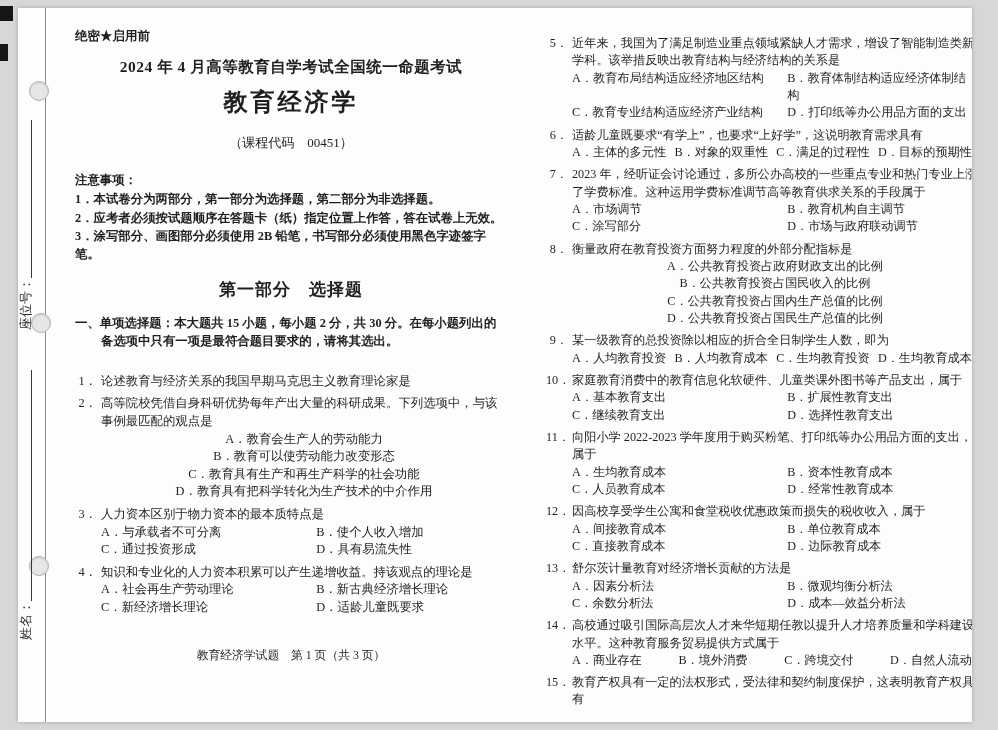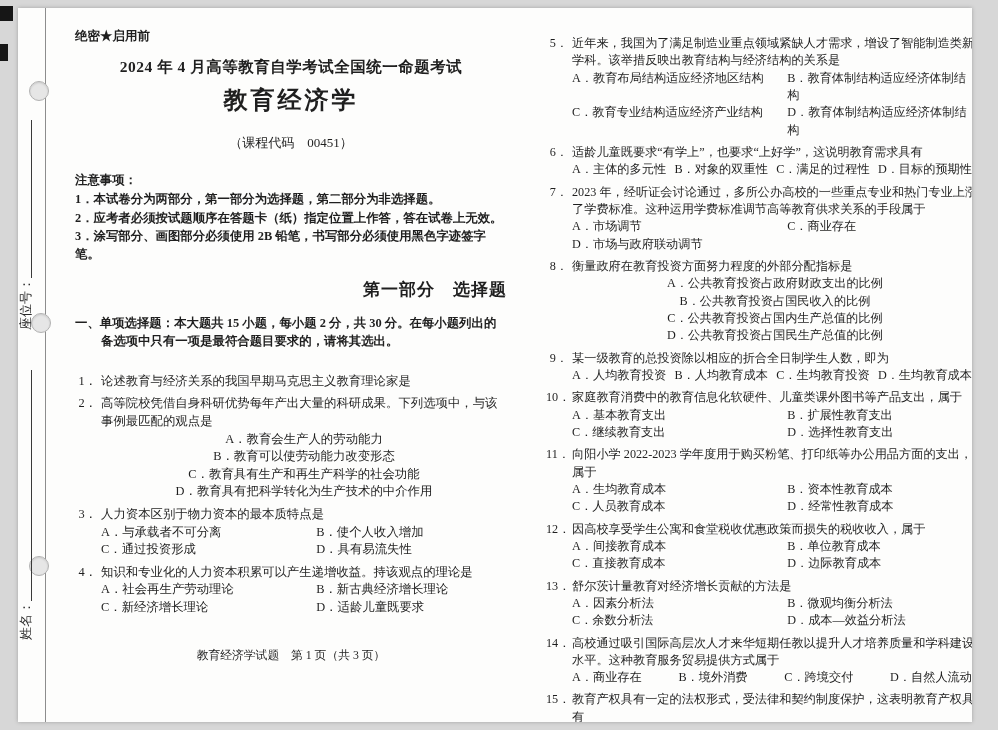--- a/index.html
+++ b/index.html
@@ -25,26 +25,26 @@
     position:absolute;height:18px;display:flex;align-items:center;
     transform:rotate(-90deg);transform-origin:center;
     font-size:13px;white-space:nowrap;color:#2a2a2a;
   }
   .v-field .blank{flex:1;border-bottom:1px solid #3a3a3a;height:1px;align-self:flex-end;margin-bottom:3px;}
   .col{position:absolute;font-size:12.4px;line-height:1.42;}
   .col-left{left:57px;top:20px;width:432px;}
   .col-right{left:528px;top:22px;width:432px;font-size:12.2px;}
   .classification{font-weight:bold;font-size:12.5px;}
   .exam-title{text-align:center;font-weight:bold;font-size:15.5px;margin-top:10px;letter-spacing:.5px;}
-  .subject-title{text-align:center;font-weight:bold;font-size:24px;margin-top:7px;letter-spacing:3px;font-family:Liberation Mono, monospace;}
+  .subject-title{text-align:center;font-weight:bold;font-size:24px;margin-top:7px;letter-spacing:3px;}
   .course-code{text-align:center;font-size:13px;margin-top:15px;}
   .notice{margin-top:20px;font-weight:600;}
   .notice-title{font-weight:bold;}
   .notice-item{margin-top:1px;}
-  .part-heading{text-align:right;font-weight:bold;font-size:17px;margin-top:15px;letter-spacing:1px;}
+  .part-heading{text-align:center;font-weight:bold;font-size:17px;margin-top:15px;letter-spacing:1px;}
   .instruction{font-weight:bold;margin-top:13px;padding-left:26px;text-indent:-26px;}
   .questions{margin-top:22px;}
   .q{margin-top:5px;}
   .stem{padding-left:26px;}
   .qnum{display:inline-block;width:26px;margin-left:-26px;text-align:right;padding-right:4px;box-sizing:border-box;white-space:nowrap;}
   .options{padding-left:26px;}
   .options.row{display:flex;justify-content:space-between;padding-right:6px;}
   .options.grid{display:grid;grid-template-columns:53% 47%;}
   .options.list .opt{display:block;text-align:center;}
   .footer{position:absolute;top:640px;font-size:11.8px;text-align:center;}
@@ -124,37 +124,38 @@
   </div>
 
   <div class="col col-right">
     <div class="questions" style="margin-top:0;">
         <div class="q">
           <div class="stem"><span class="qnum">5．</span><span>近年来，我国为了满足制造业重点领域紧缺人才需求，增设了智能制造类新学科。该举措反映出教育结构与经济结构的关系是</span></div>
           <div class="options grid">
             <span class="opt">A．教育布局结构适应经济地区结构</span>
             <span class="opt">B．教育体制结构适应经济体制结构</span>
             <span class="opt">C．教育专业结构适应经济产业结构</span>
-            <span class="opt">D．教育体制结构适应经济体制结构</span>
+            <span class="opt">D．打印纸等办公用品方面的支出</span>
           </div>
         </div>
         <div class="q">
           <div class="stem"><span class="qnum">6．</span><span>适龄儿童既要求“有学上”，也要求“上好学”，这说明教育需求具有</span></div>
           <div class="options row">
             <span class="opt">A．主体的多元性</span>
             <span class="opt">B．对象的双重性</span>
             <span class="opt">C．满足的过程性</span>
             <span class="opt">D．目标的预期性</span>
           </div>
         </div>
         <div class="q">
           <div class="stem"><span class="qnum">7．</span><span>2023 年，经听证会讨论通过，多所公办高校的一些重点专业和热门专业上涨了学费标准。这种运用学费标准调节高等教育供求关系的手段属于</span></div>
           <div class="options grid">
             <span class="opt">A．市场调节</span>
-            <span class="opt">C．商业存在</span>
+            <span class="opt">B．教育机构自主调节</span>
+            <span class="opt">C．涂写部分</span>
             <span class="opt">D．市场与政府联动调节</span>
           </div>
         </div>
         <div class="q">
           <div class="stem"><span class="qnum">8．</span><span>衡量政府在教育投资方面努力程度的外部分配指标是</span></div>
           <div class="options list">
             <span class="opt">A．公共教育投资占政府财政支出的比例</span>
             <span class="opt">B．公共教育投资占国民收入的比例</span>
             <span class="opt">C．公共教育投资占国内生产总值的比例</span>
             <span class="opt">D．公共教育投资占国民生产总值的比例</span>

